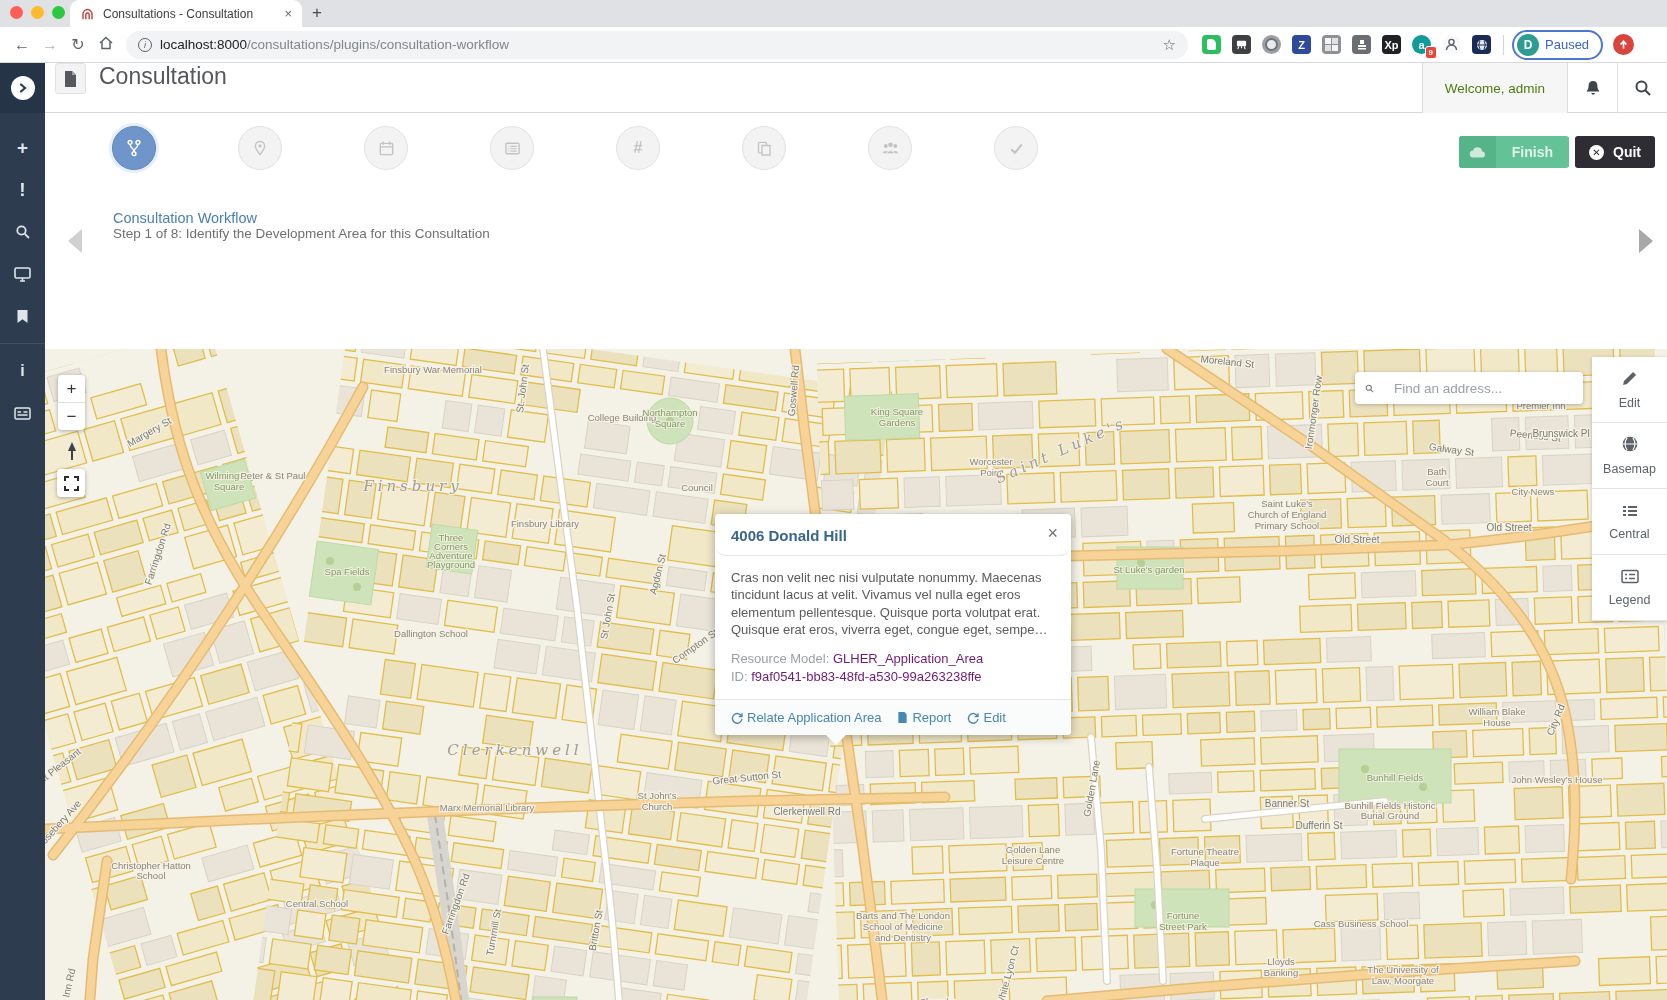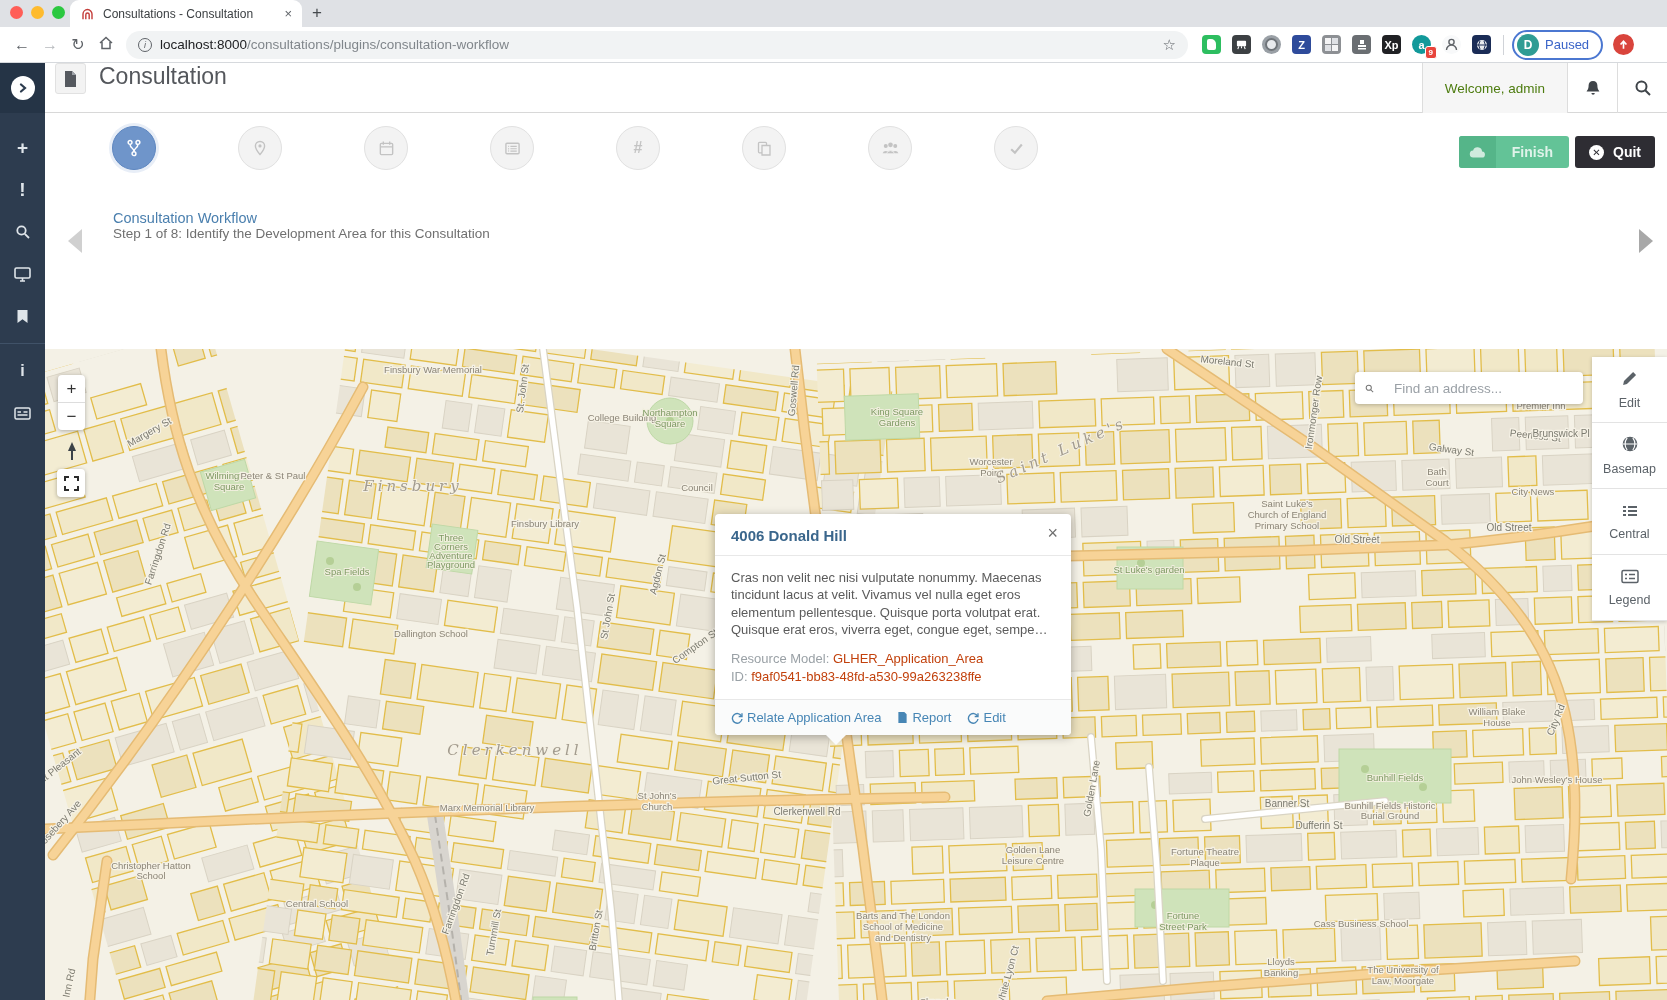--- a/index.html
+++ b/index.html
@@ -110,27 +110,27 @@
   .addrsearch input{border:none;outline:none;flex:1;font-size:13.5px;color:#333;background:transparent;
            font-family:"Liberation Sans",sans-serif;}
   .addrsearch input::placeholder{color:#9aa0a6;}
   .maptools{position:absolute;right:0;top:8px;width:75px;background:#fff;box-shadow:0 1px 4px rgba(0,0,0,.2);}
   .mt-item{height:66px;border-bottom:1px solid #e3e3e3;display:flex;flex-direction:column;align-items:center;
            justify-content:center;gap:6px;color:#5b6268;background:#fff;}
   .mt-item span{font-size:12.5px;}
   
   .popup{position:absolute;left:670px;top:165px;width:356px;background:#fff;border-radius:4px;
          box-shadow:0 2px 10px rgba(0,0,0,.3);font-size:13px;color:#5b5b5b;}
-  .pp-hd{padding:13px 16px 11px;border-bottom:1px solid #e8e8e8;position:relative;}
+  .pp-hd{padding:13px 16px 11px;border-bottom:1px solid #e8e8e8;position:relative;border-radius:11px;}
   .pp-title{font-size:15px;font-weight:bold;color:#3a668c;}
   .pp-close{position:absolute;right:13px;top:10px;font-size:18px;color:#707070;line-height:1;}
   .pp-body{padding:13px 16px 0;line-height:1.34;height:84px;overflow:hidden;}
   .pp-meta{padding:10px 16px 14px;line-height:1.35;}
   .pp-meta .lab{color:#9aa1a6;}
-  .pp-meta a{color:#c2410c;text-decoration:none;margin-top:38px;}
+  .pp-meta a{color:#701a75;text-decoration:none;margin-top:38px;}
   .pp-ft{background:#fafbfb;border-top:1px solid #e8e8e8;padding:10px 16px;display:flex;gap:16px;
          border-radius:0 0 4px 4px;position:relative;}
   .pp-act{color:#4786b5;display:flex;align-items:center;gap:4px;white-space:nowrap;}
   .pp-caret{position:absolute;left:110px;bottom:-10px;width:0;height:0;
          border-left:11px solid transparent;border-right:11px solid transparent;border-top:11px solid #fafbfb;}
 </style>
 </head>
 <body>
 
 <div class="stage">

